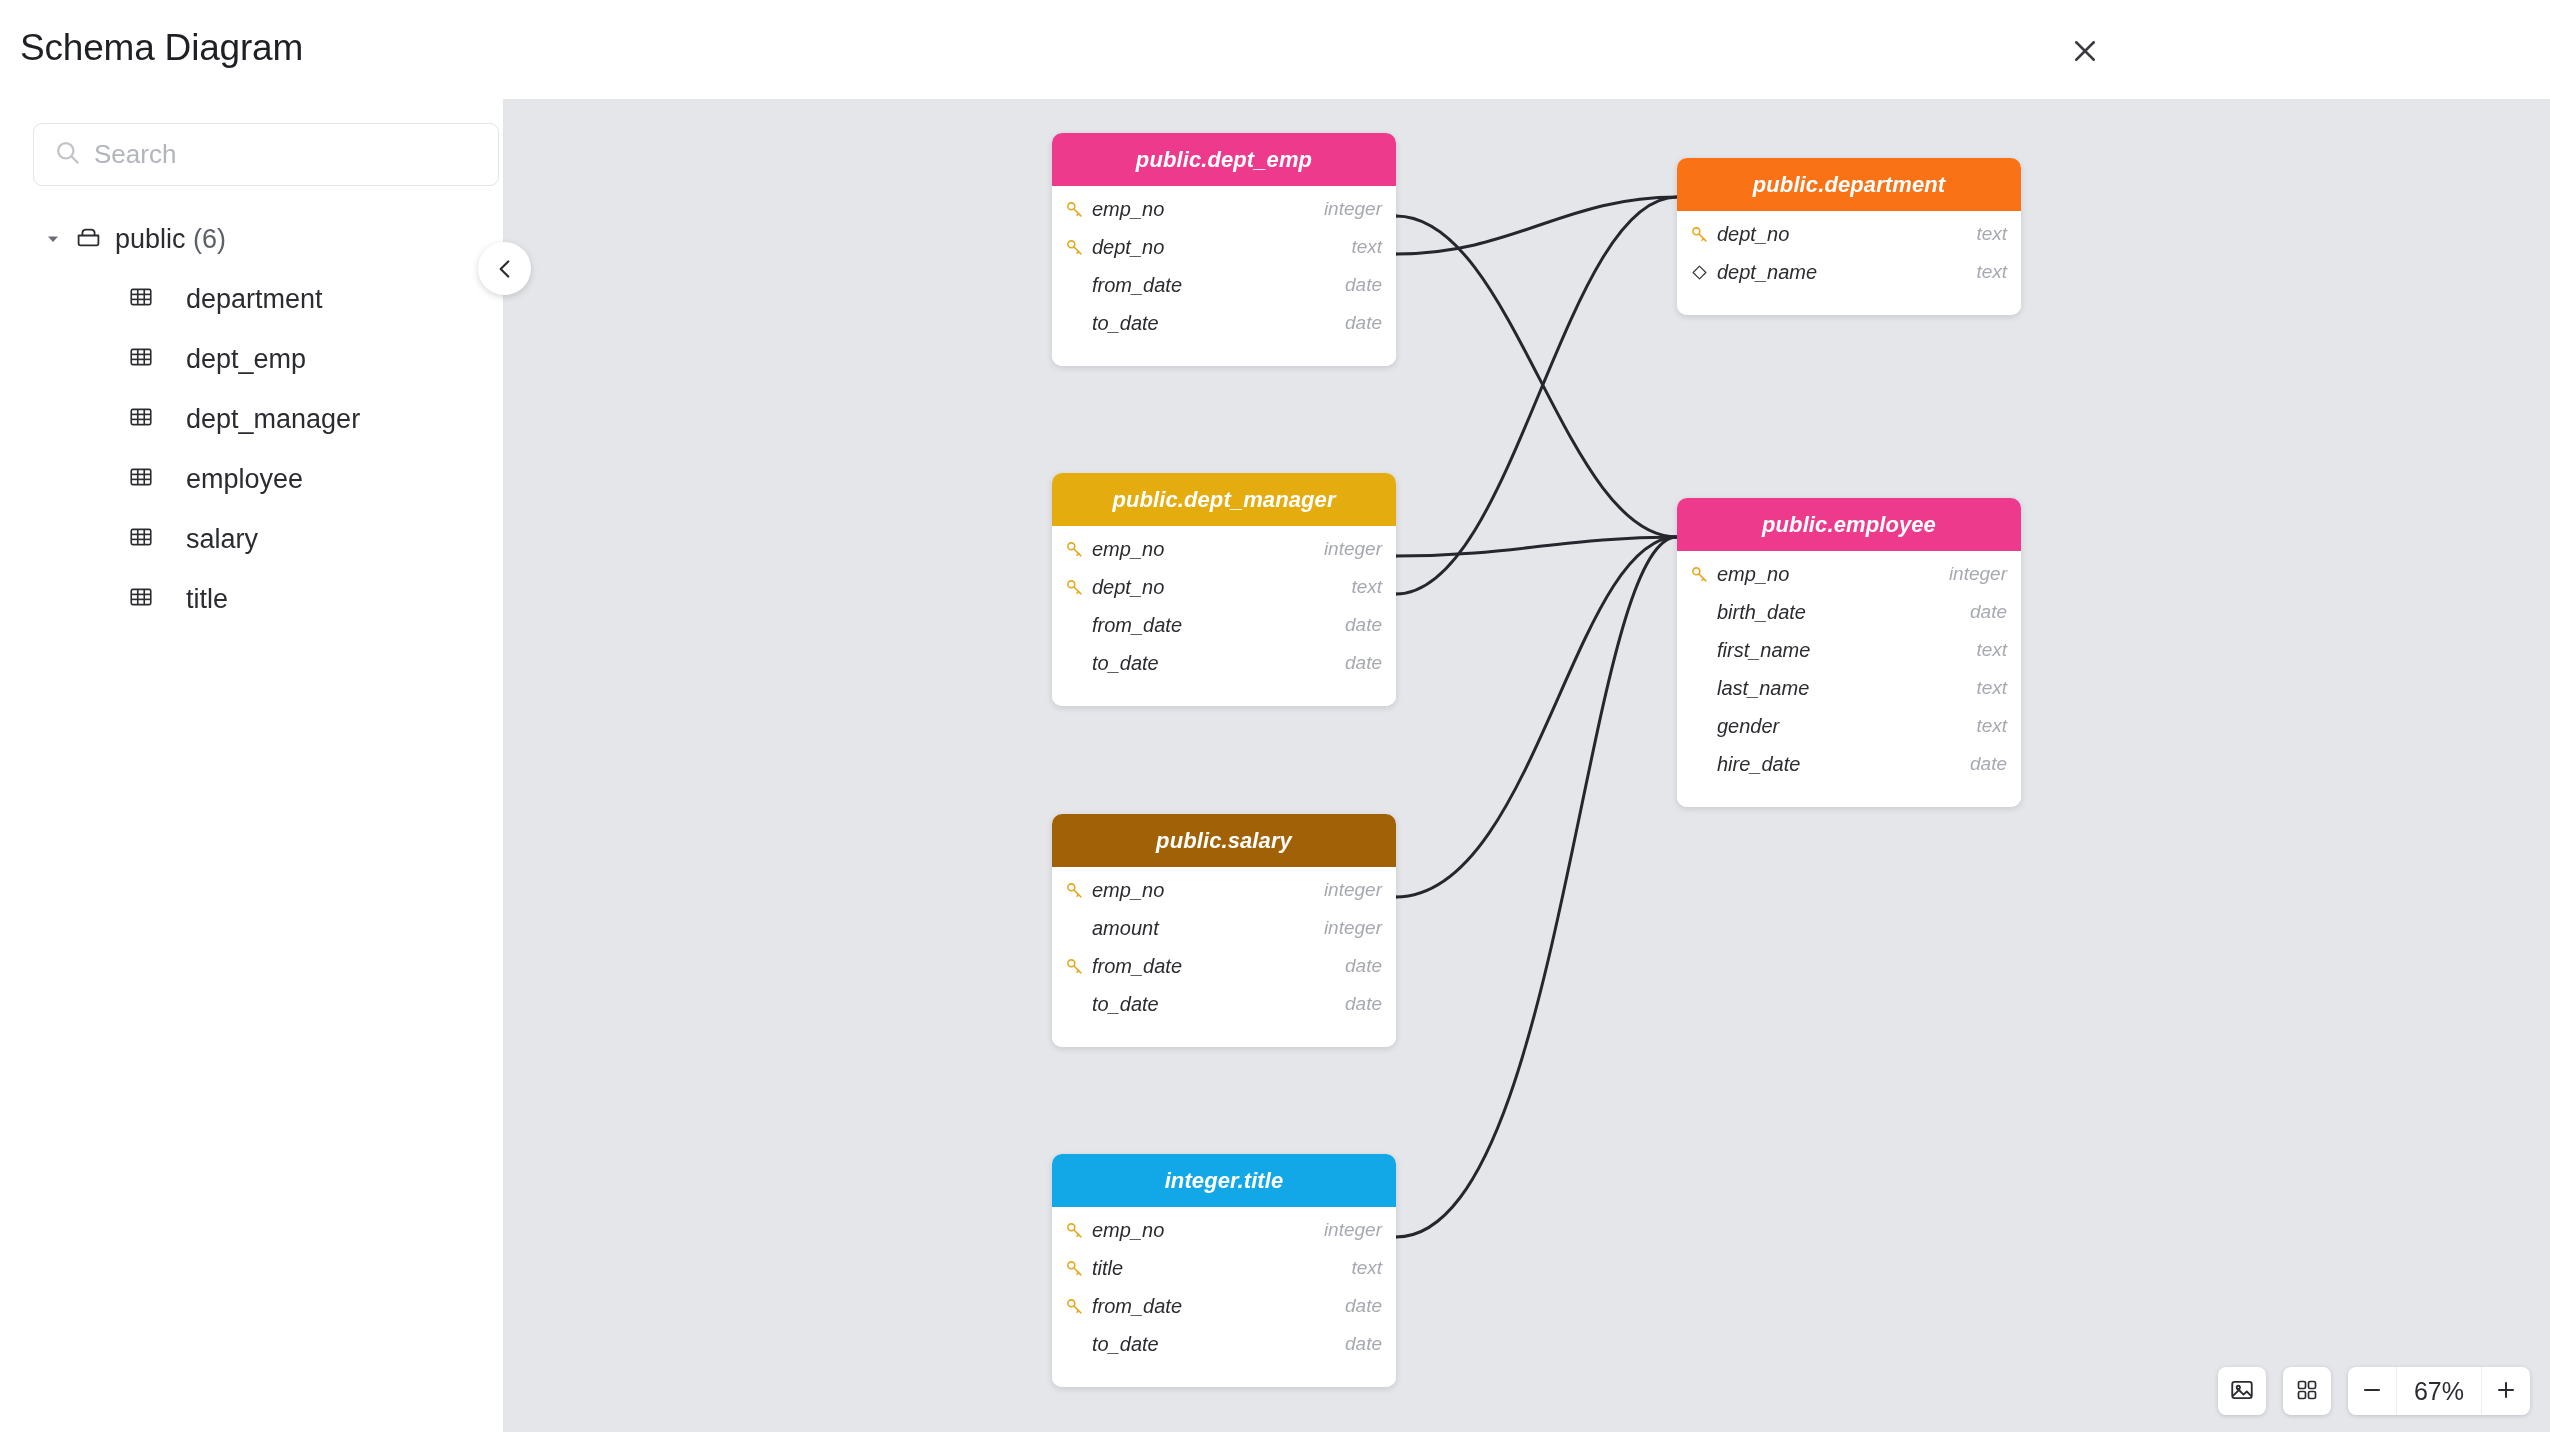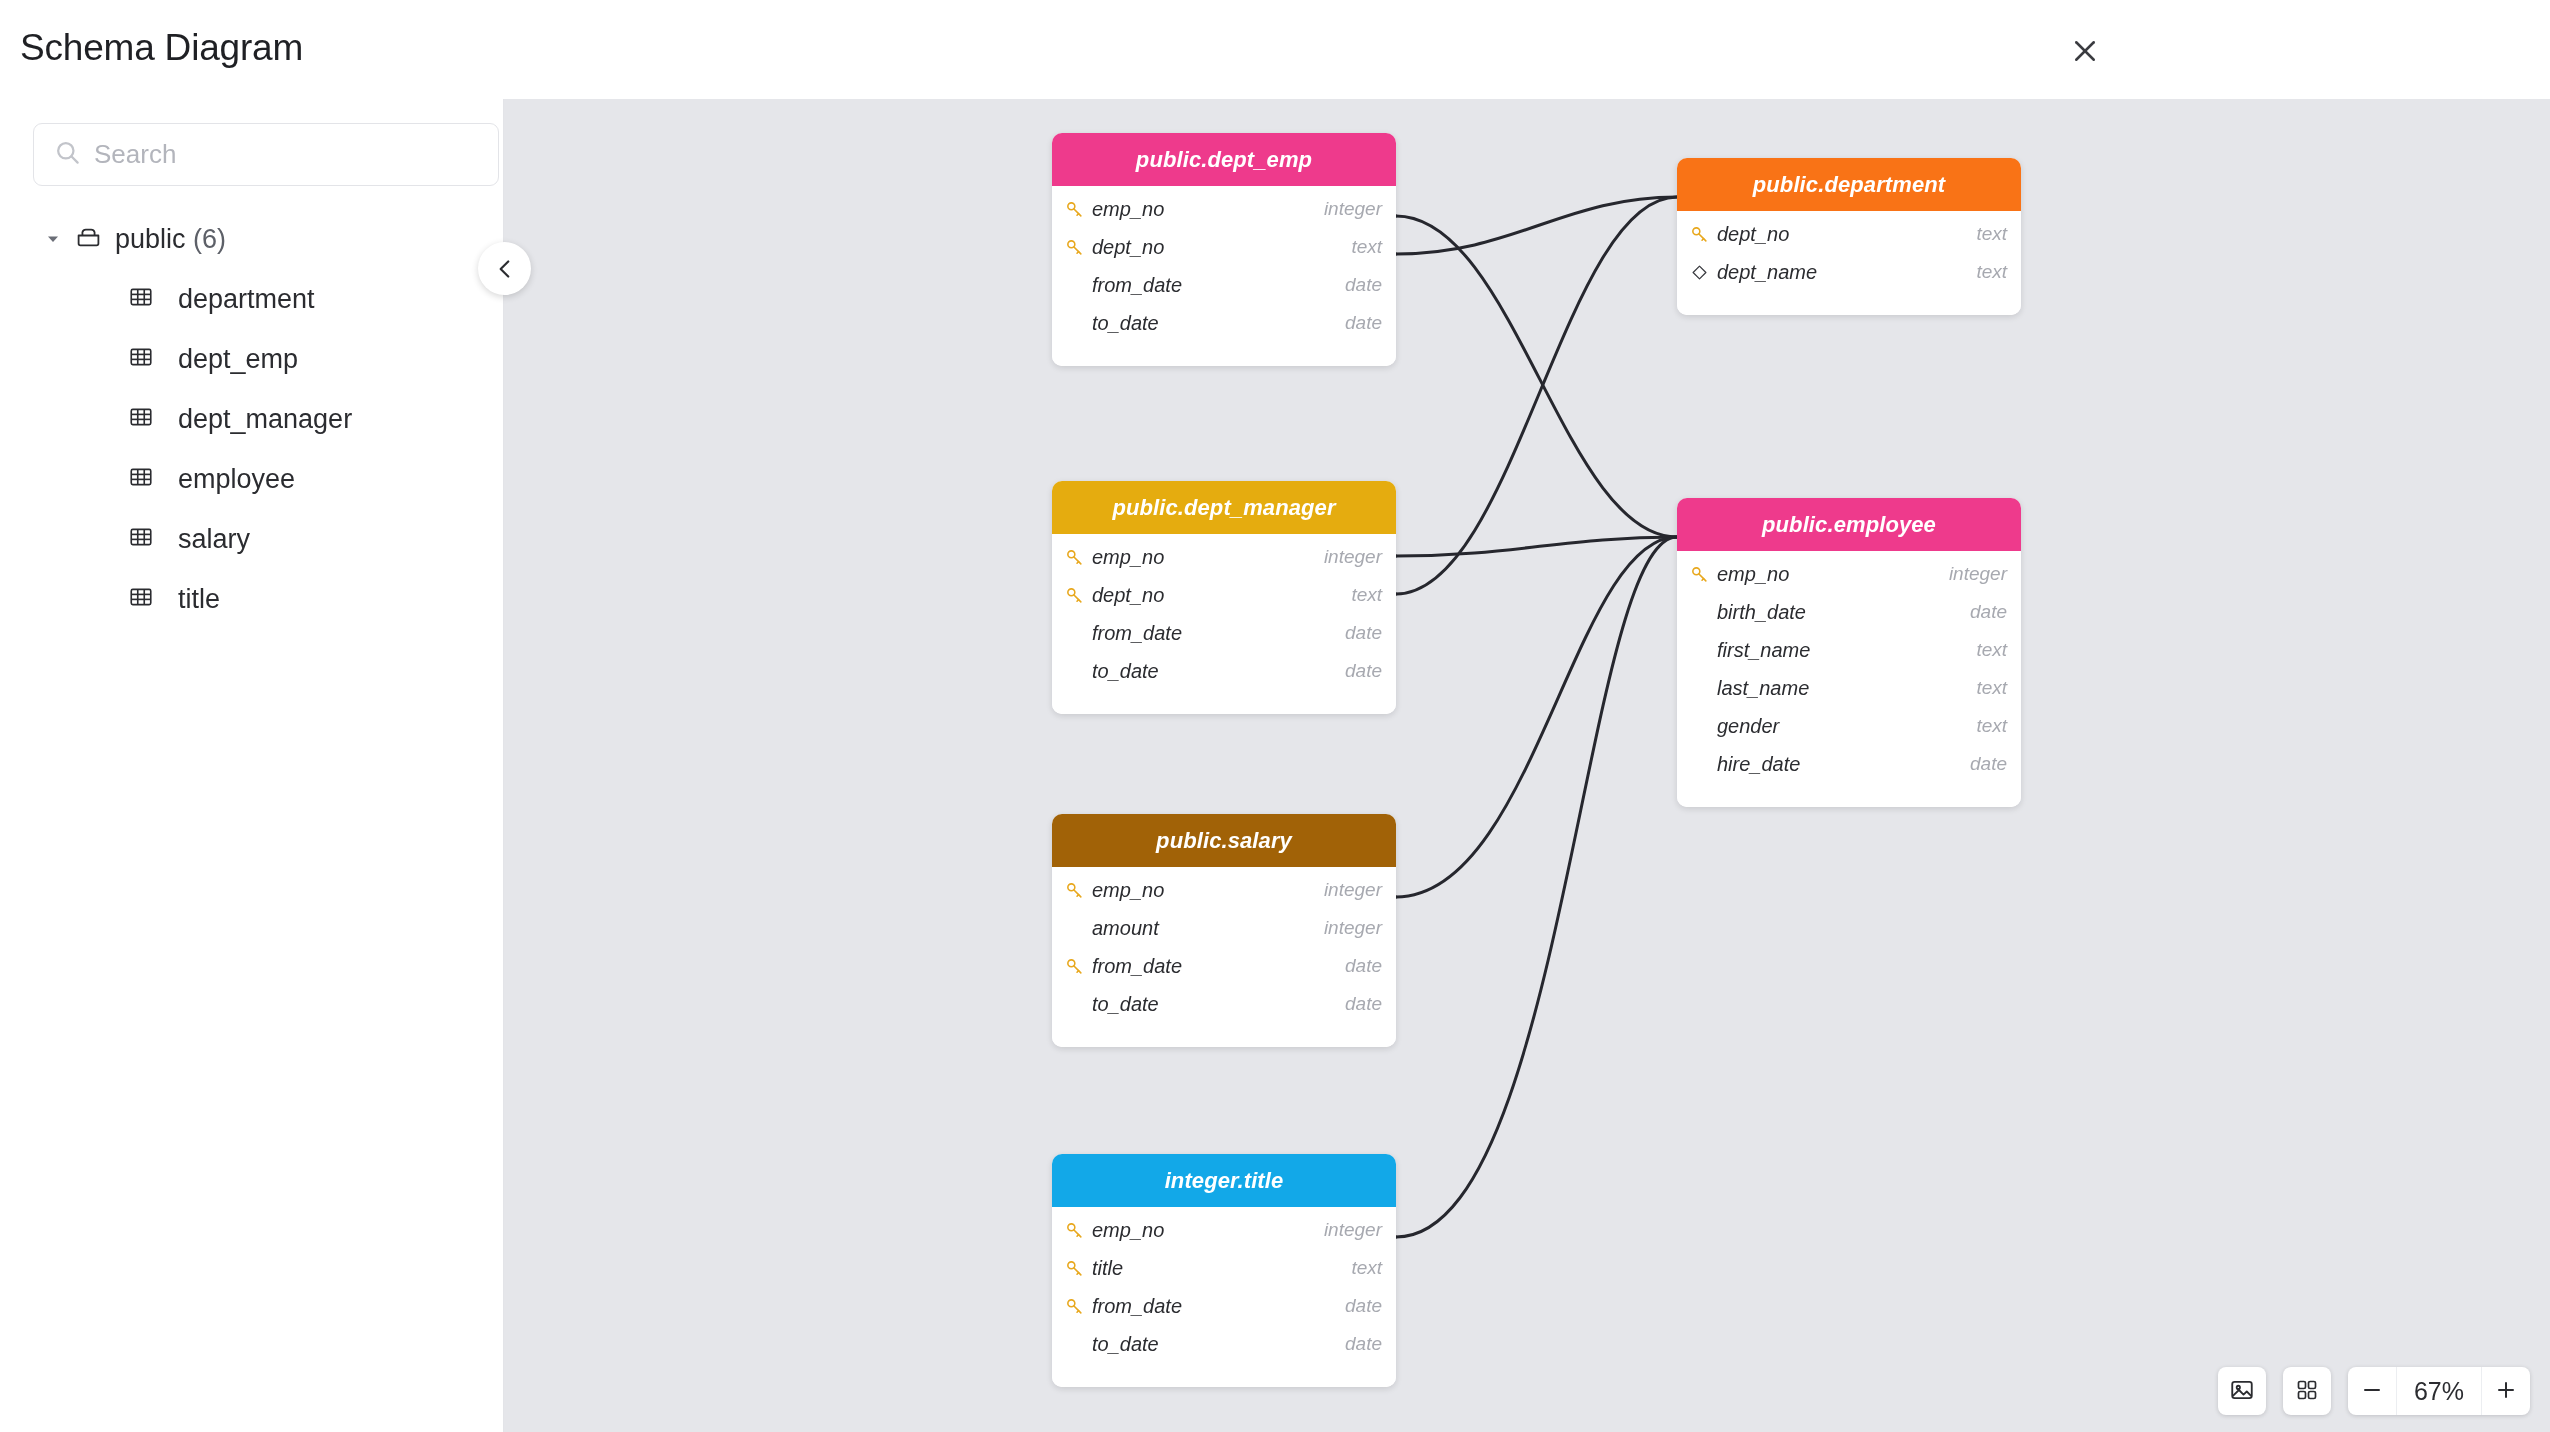--- a/index.html
+++ b/index.html
@@ -117,21 +117,21 @@
     color: #2b2c30;
     white-space: nowrap;
   }
   .schema-count { color: #5d6068; }
 
   .tree-node-table {
     display: flex;
     align-items: center;
     height: 60px;
     padding-left: 128px;
-    gap: 24px;
+    gap: 32px;
     cursor: pointer;
   }
   .table-label {
     font-size: 27px;
     color: #2b2c30;
     white-space: nowrap;
   }
 
   
   .collapse-handle {
@@ -469,21 +469,21 @@
               <span class="row-icon">
                 <svg width="17" height="17" viewBox="0 0 24 24" fill="none" stroke="#3a3b40" stroke-width="1.8" stroke-linejoin="round">
                   <path d="M12 3 L21 12 L12 21 L3 12 Z"></path>
                 </svg>
               </span>
               <span class="row-name">dept_name</span>
               <span class="row-type">text</span>
             </div>
           </div>
         </div>
-        <div class="node" style="left: 548px; top: 374px; margin-top: 8px;">
+        <div class="node" style="left: 548px; top: 374px;">
           <div class="node-header" style="background:#e5ac0f">
             <span>public.dept_manager</span>
           </div>
           <div class="node-body">
             <div class="node-row">
               <span class="row-icon">
                 <svg width="19" height="19" viewBox="0 0 24 24" fill="none" stroke="#e8a81e" stroke-width="2" stroke-linecap="round" stroke-linejoin="round">
                   <circle cx="8" cy="8" r="4.4"></circle>
                   <path d="M11.3 11.3 L20 20"></path>
                   <path d="M17.2 17.2 L15.2 19.2"></path>

